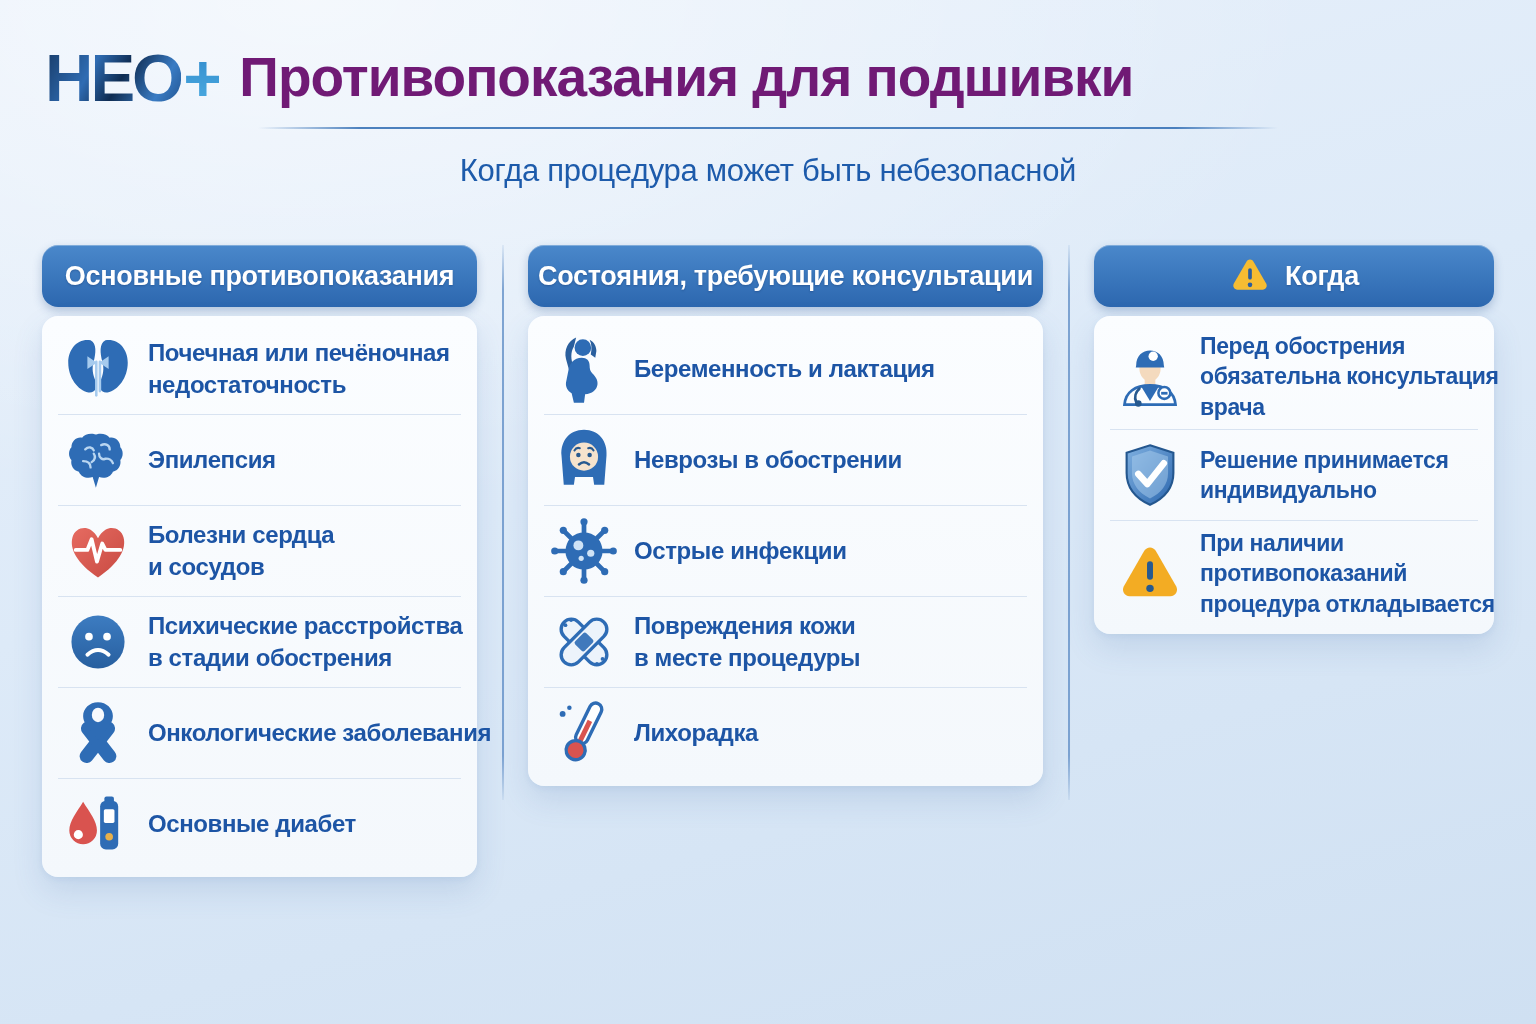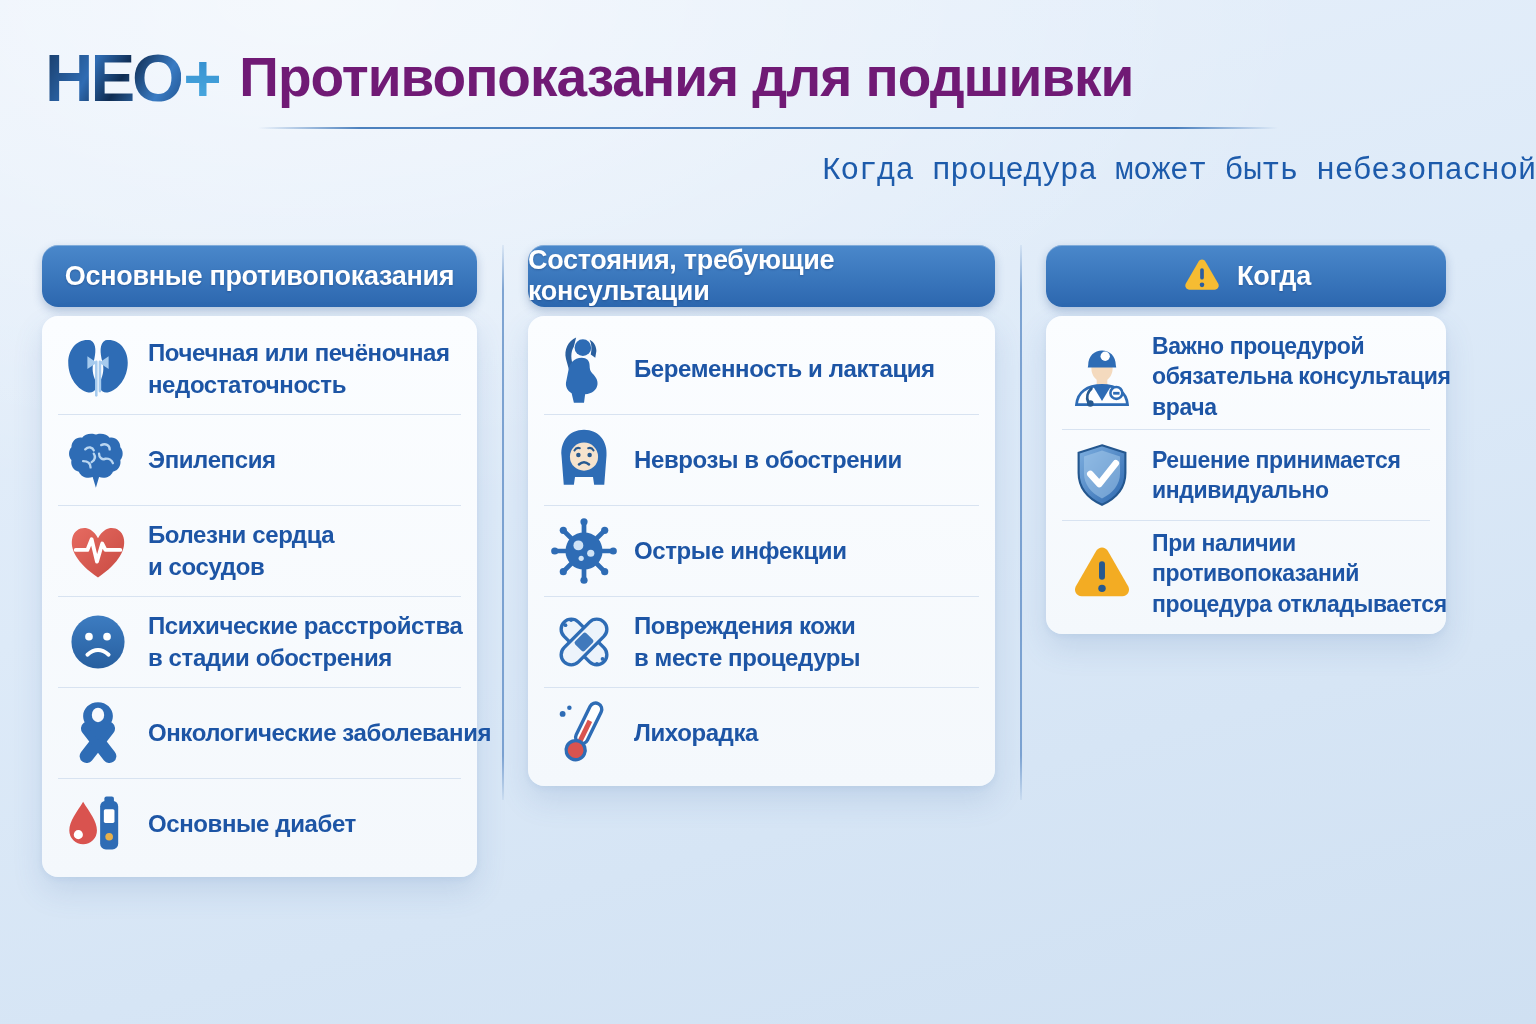--- a/index.html
+++ b/index.html
@@ -24,33 +24,33 @@
     background:linear-gradient(180deg,#2e86c9 0%, #4fb0e4 100%);
     -webkit-background-clip:text; background-clip:text; color:transparent;
     margin-left:2px;
   }
   .title { font-size:55px; font-weight:bold; color:#701a75; letter-spacing:-1px; line-height:1.05; }
   .rule {
     height:2px; width:1020px; margin:16px auto 0;
     background:linear-gradient(90deg, rgba(47,108,179,0) 0%, rgba(47,108,179,.85) 10%,
                rgba(47,108,179,.85) 90%, rgba(47,108,179,0) 100%);
   }
-  .subtitle { text-align:right; font-size:31px; color:#1d5bab; margin-top:24px; letter-spacing:-.3px;font-family:Liberation Mono, monospace; }
+  .subtitle { text-align:center; font-size:31px; color:#1d5bab; margin-top:24px; letter-spacing:-.3px; }
 
   
   .columns { position:absolute; top:245px; left:42px; right:42px; display:flex; align-items:flex-start; }
   .gap { width:51px; height:555px; display:flex; justify-content:center; }
   .vline {
     width:2px; height:100%;
     background:linear-gradient(180deg, rgba(100,145,200,.1) 0%, rgba(100,145,200,.8) 8%,
                rgba(100,145,200,.8) 92%, rgba(100,145,200,.1) 100%);
   }
   .card { display:flex; flex-direction:column; }
   .card.c1 { width:435px; }
-  .card.c2 { width:467px; }
+  .card.c2 { width:515px; }
   .card.c3 { width:400px; }
 
   .card-header {
     height:62px; border-radius:16px;
     background:linear-gradient(180deg,#4a88cb 0%, #2c67af 100%);
     box-shadow:0 4px 10px rgba(40,80,140,.28), inset 0 1px 0 rgba(255,255,255,.3);
     display:flex; align-items:center; justify-content:center; gap:14px;
     color:#fff; font-size:27px; font-weight:bold; letter-spacing:-.3px;
     text-shadow:0 1px 2px rgba(20,50,100,.35);
   }
@@ -329,21 +329,21 @@
                   <path d="M19 21c0-9 6-14 13-14s13 5 13 14l.4 2H18.6z" fill="#2e6cb5"></path>
                   <circle cx="35" cy="12.5" r="4.4" fill="#fff"></circle>
                   <path d="M8 58c1-12 10-18 24-18s23 6 24 18z" fill="#fdfeff" stroke="#2e6cb5" stroke-width="2.6"></path>
                   <path d="M24 41.5l8 13 8-13c-2.5-1.6-5-2.2-8-2.2s-5.5.6-8 2.2z" fill="#2e6cb5"></path>
                   <path d="M22 43c-3.5 3-5 8-3 12.5" stroke="#27598f" stroke-width="2.6" fill="none" stroke-linecap="round"></path>
                   <circle cx="21" cy="57" r="3.1" fill="#27598f"></circle>
                   <circle cx="45.5" cy="47" r="5.6" fill="#fff" stroke="#2e6cb5" stroke-width="2.4"></circle>
                   <rect x="42.5" y="46" width="6" height="2.6" fill="#2e6cb5"></rect>
                 </svg>
               </span>
-              <div class="item-text">Важно процедурой
+              <div class="item-text">Перед обострения
 обязательна консультация
 врача</div>
             </div>
             <div class="item-row">
               <span class="item-icon">
                 <svg viewBox="0 0 64 64">
                   <defs>
                     <linearGradient id="gsh" x1="0" y1="0" x2="1" y2="1">
                       <stop offset="0" stop-color="#7fb0e0"></stop>
                       <stop offset="1" stop-color="#2c67af"></stop>

